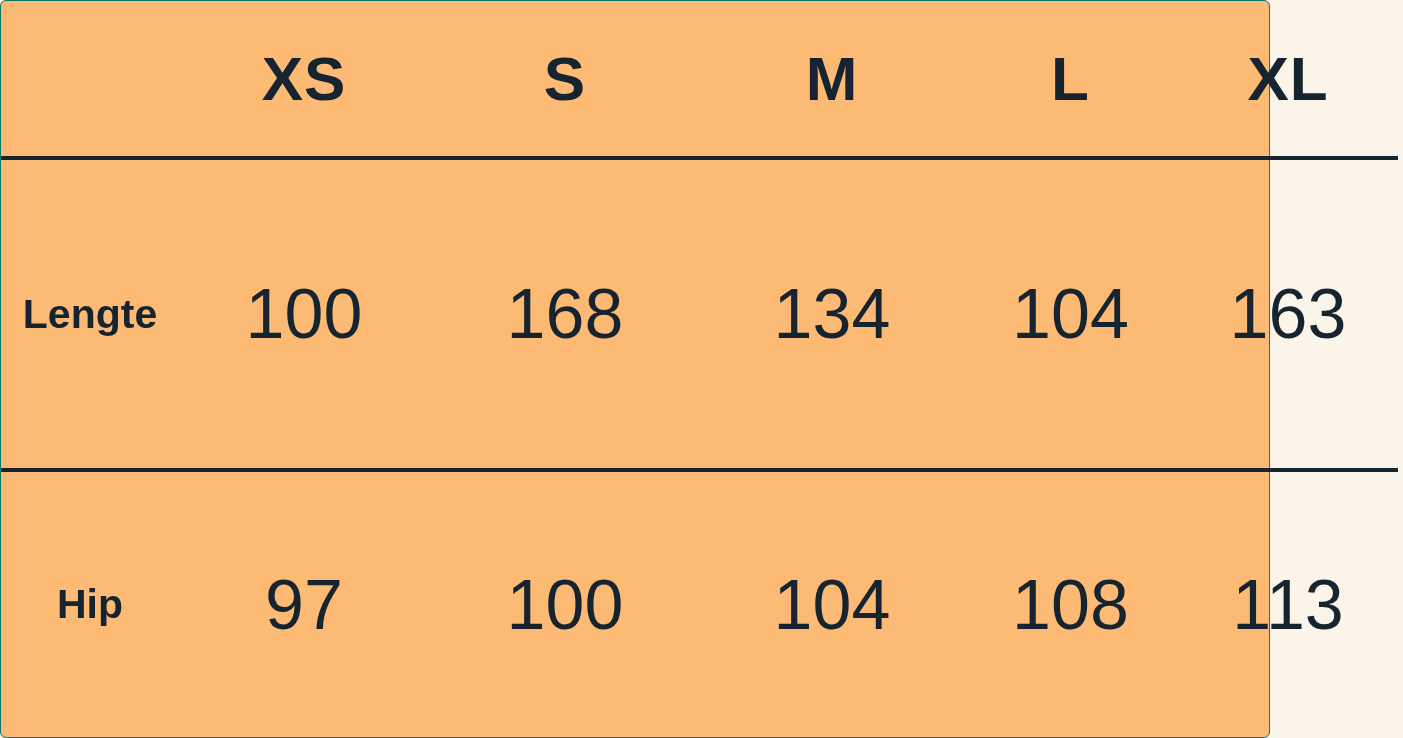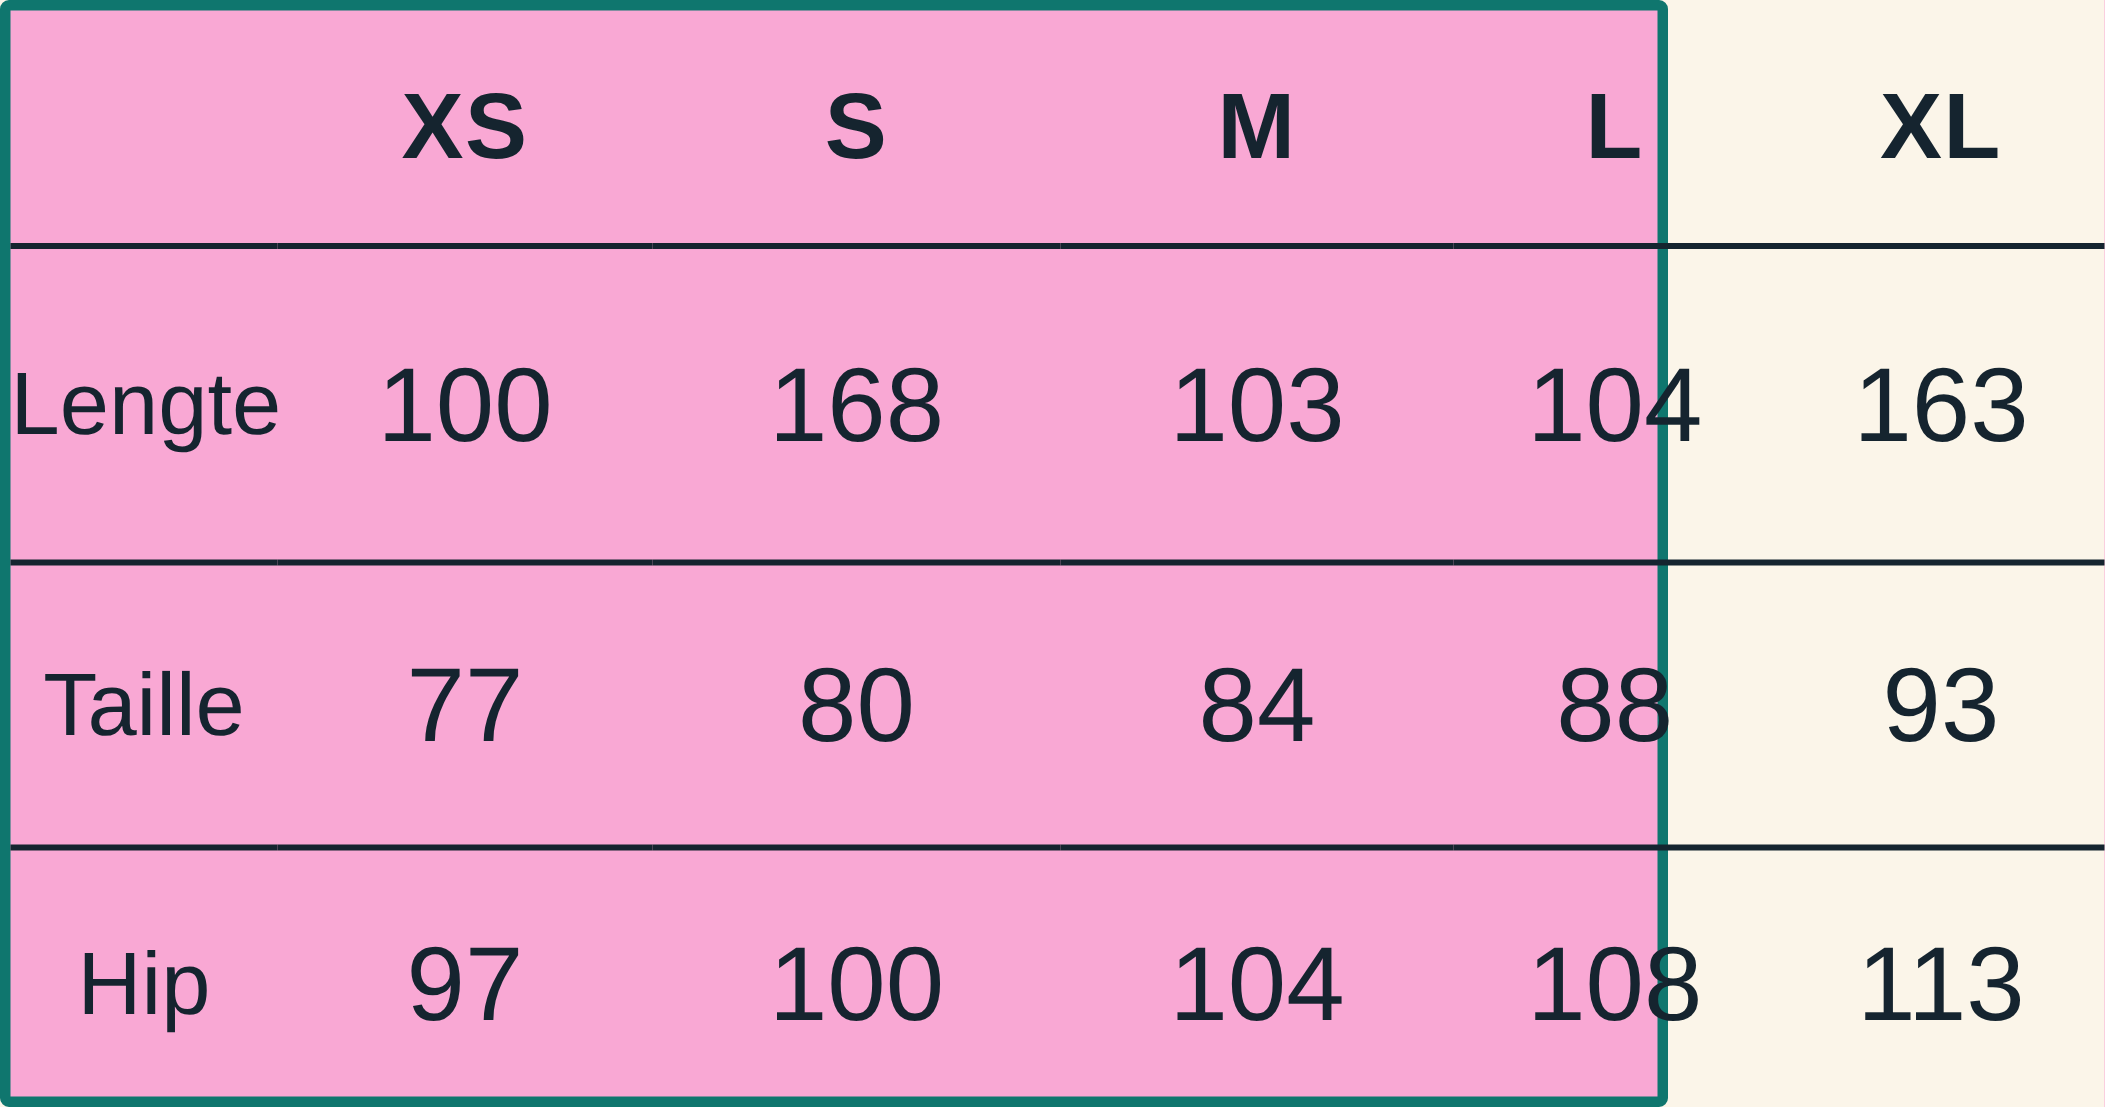--- a/index.html
+++ b/index.html
@@ -10,24 +10,24 @@
     width: 1403px;
     height: 738px;
     background: #FBF5E9;
     font-family: "Liberation Sans", sans-serif;
     overflow: hidden;
   }
 
   .size-chart {
     position: relative;
     box-sizing: border-box;
-    width: 1112px;
+    width: 1270px;
     height: 738px;
-    background: #f9a8d4;
-    border: 7px solid #0f766e;
+    background: #fdba74;
+    border: 1px solid #0f766e;
     border-radius: 6px;
   }
 
   .chart-table {
     width: 100%;
     height: 100%;
     border-collapse: collapse;
     table-layout: fixed;
   }
 
@@ -63,22 +63,22 @@
 
   .header-cell {
     font-size: 62px;
     font-weight: bold;
     letter-spacing: 1px;
     line-height: 1;
   }
   .header-cell.spacer { font-size: 0; }
 
   .row-label {
-    font-size: 59px;
-    font-weight: normal;
+    font-size: 41px;
+    font-weight: bold;
     text-align: left;
     padding-left: 20px;
     line-height: 1;
     white-space: nowrap;
   }
 
   .value-cell {
     font-size: 70px;
     font-weight: 400;
     line-height: 1;
@@ -105,31 +105,23 @@
         <th class="header-cell">M</th>
         <th class="header-cell">L</th>
         <th class="header-cell">XL</th>
       </tr>
     </thead>
     <tbody>
       <tr class="data-row-0">
         <td class="row-label">Lengte</td>
         <td class="value-cell">100</td>
         <td class="value-cell">168</td>
-        <td class="value-cell">103</td>
+        <td class="value-cell">134</td>
         <td class="value-cell">104</td>
         <td class="value-cell">163</td>
-      </tr>
-      <tr class="data-row-1">
-        <td class="row-label">Taille</td>
-        <td class="value-cell">77</td>
-        <td class="value-cell">80</td>
-        <td class="value-cell">84</td>
-        <td class="value-cell">88</td>
-        <td class="value-cell">93</td>
       </tr>
       <tr class="data-row-2">
         <td class="row-label">Hip</td>
         <td class="value-cell">97</td>
         <td class="value-cell">100</td>
         <td class="value-cell">104</td>
         <td class="value-cell">108</td>
         <td class="value-cell">113</td>
       </tr>
     </tbody>

